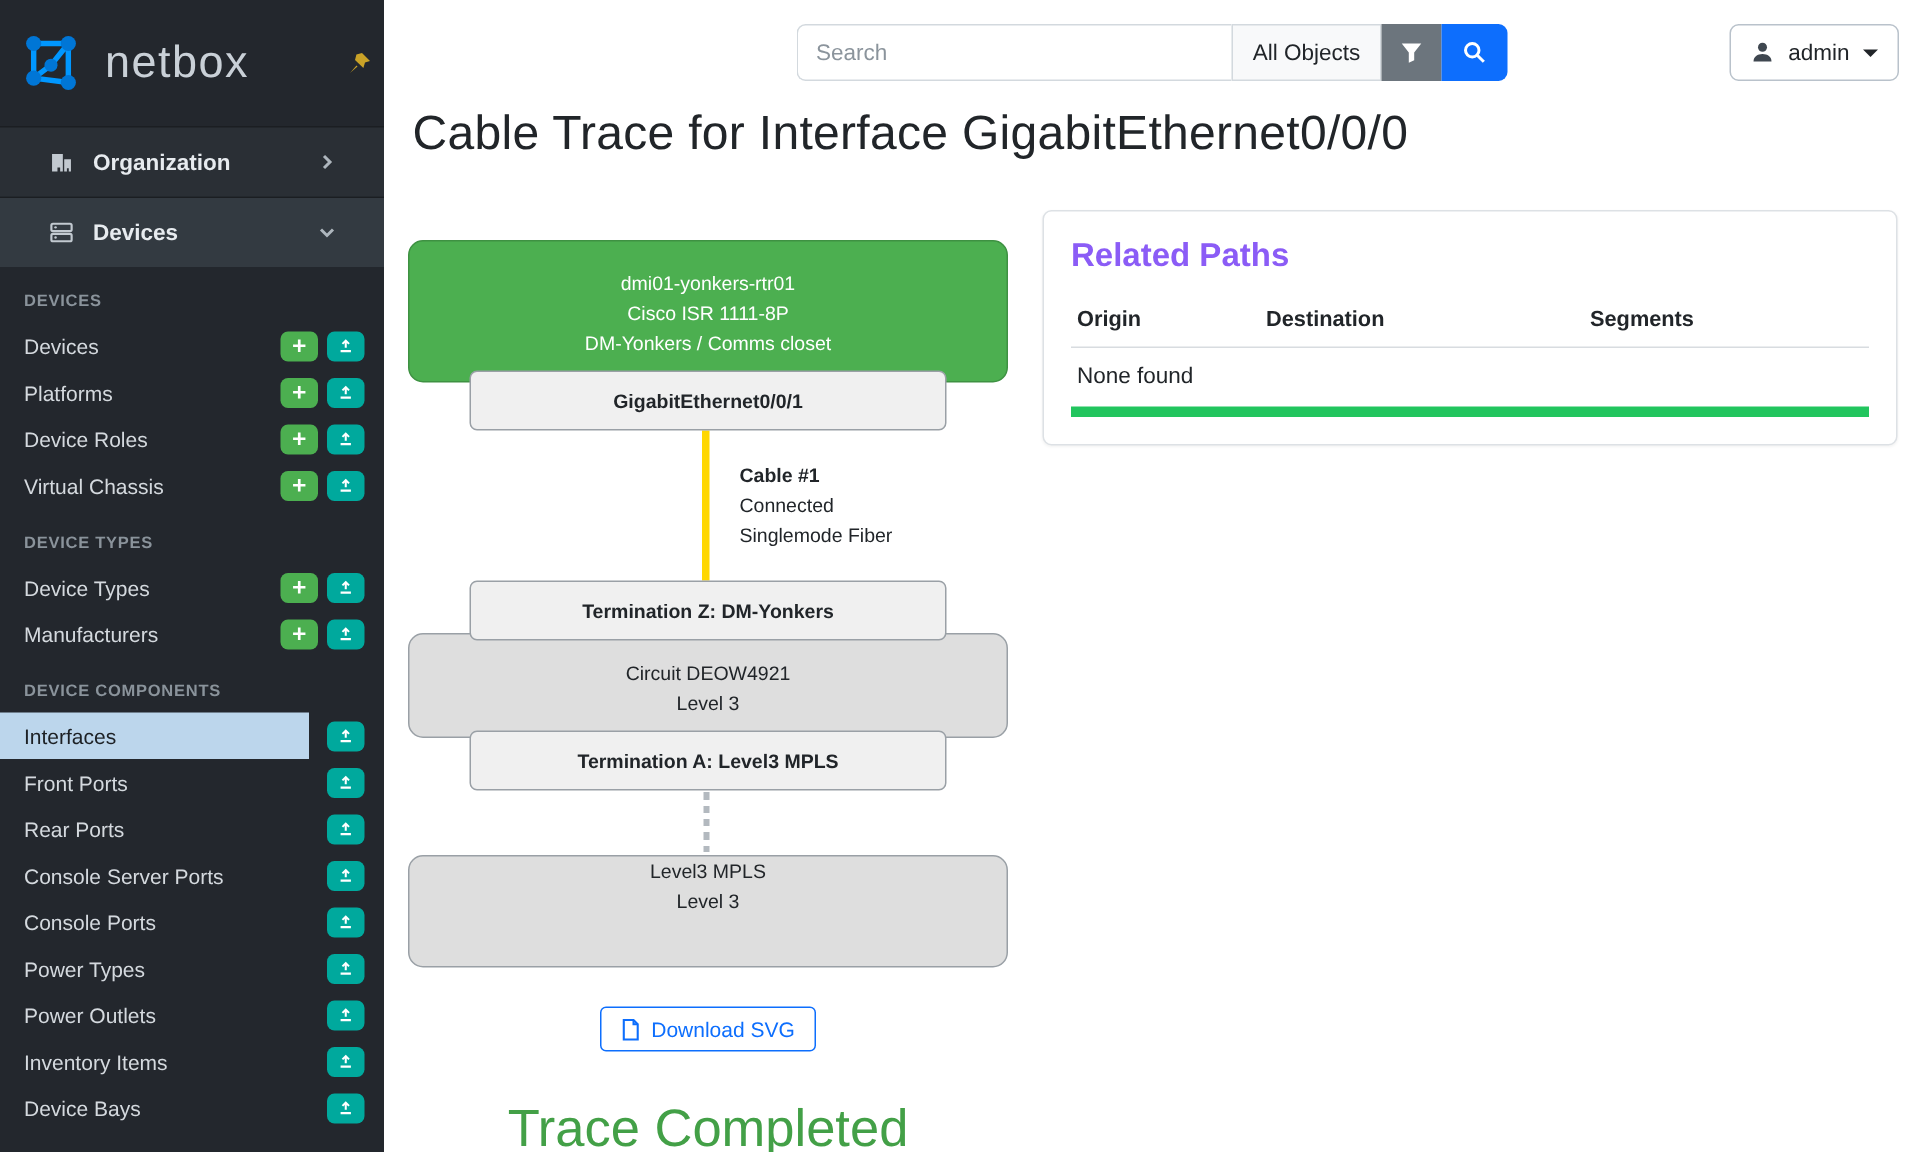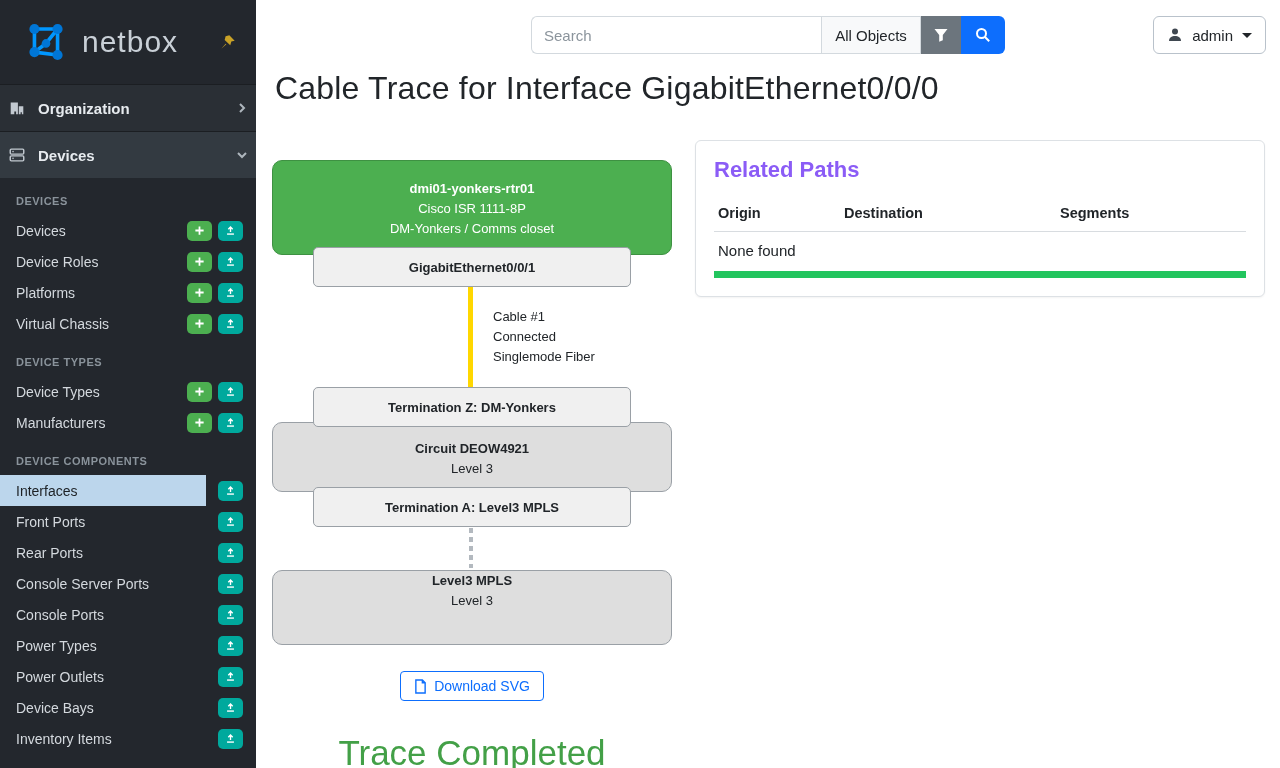--- a/index.html
+++ b/index.html
@@ -1,23 +1,23 @@
 <!DOCTYPE html>
 <html><head>
 <meta charset="utf-8">
 <style>
   * { margin:0; padding:0; box-sizing:border-box; }
   html,body { width:1280px; height:768px; overflow:hidden; font-family:"Liberation Sans", sans-serif; background:#fff; }
 
   
   .sidebar { position:fixed; left:0; top:0; width:256px; height:768px; background:#23272d; color:#d4d9de; }
-  .logo-row { height:84px; display:flex; align-items:center; padding:0 20px; gap:10px; }
+  .logo-row { height:84px; display:flex; align-items:center; padding:0 8px; gap:10px; }
   .logo-text { font-size:30px; font-weight:400; color:#c9d0d7; letter-spacing:1px; }
   .pin { margin-left:auto; cursor:pointer; }
-  .nav-group { height:47px; display:flex; align-items:center; gap:12px; padding:0 8px; background:#2a2f35; border-top:1px solid #1b1e22; font-size:15px; font-weight:600; color:#e7ebef; cursor:pointer; }
+  .nav-group { height:47px; display:flex; align-items:center; gap:12px; padding:0 32px; background:#2a2f35; border-top:1px solid #1b1e22; font-size:15px; font-weight:600; color:#e7ebef; cursor:pointer; }
   .nav-group.active { background:#333a41; }
   .nav-group .chev { margin-left:auto; }
   .section-title { padding:17px 16px 8px 16px; font-size:11px; font-weight:700; letter-spacing:.5px; color:#8a939b; }
   .comp-row { display:flex; align-items:center; height:31px; padding-right:13px; cursor:pointer; }
   .comp-label { flex:1; align-self:stretch; display:flex; align-items:center; padding-left:16px; margin-right:12px; font-size:14px; color:#d4d9de; white-space:nowrap; }
   .comp-row.active .comp-label { background:#bcd6ec; color:#1d2125; }
   .row-btns { display:flex; gap:6px; }
   .mini-btn { width:25px; height:20px; border:none; border-radius:5px; display:flex; align-items:center; justify-content:center; cursor:pointer; padding:0; }
   .mini-btn.add { background:#4caf50; }
   .mini-btn.import { background:#00a99d; }
@@ -31,33 +31,33 @@
   .obj-select { width:100px; border:1px solid #d3d9de; background:#f8f9fa; display:flex; align-items:center; justify-content:center; font-size:15px; color:#212529; cursor:pointer; }
   .filter-btn { width:40px; border:none; background:#6c757d; display:flex; align-items:center; justify-content:center; cursor:pointer; }
   .search-btn { width:44px; border:none; background:#0d6efd; border-radius:0 6px 6px 0; display:flex; align-items:center; justify-content:center; cursor:pointer; }
   .user-btn { position:absolute; right:14px; top:16px; height:38px; display:flex; align-items:center; gap:9px; padding:0 13px; background:#fff; border:1px solid #b9c2cb; border-radius:6px; font-size:15px; font-family:"Liberation Sans", sans-serif; color:#212529; cursor:pointer; }
   .caret { width:0; height:0; border-left:5px solid transparent; border-right:5px solid transparent; border-top:5px solid #212529; }
 
   .page-title { position:absolute; left:19px; top:70px; font-size:32px; font-weight:400; color:#212529; letter-spacing:.2px; }
 
   
   .node { position:absolute; text-align:center; border:1px solid #9aa0a6; }
-  .node .t1 { font-size:13px; font-weight:700; }
+  .node .t1 { font-size:13px; font-weight:400; }
   .node .t2 { font-size:13px; }
   .device-box { left:16px; top:160px; width:400px; height:95px; background:#4caf50; border-color:#3e9142; border-radius:10px; color:#fff; padding-top:18px; line-height:20px; z-index:1; }
   .attach-box { left:57px; width:318px; height:40px; background:#f0f0f0; border-radius:5px; display:flex; align-items:center; justify-content:center; font-size:13px; font-weight:700; color:#212529; z-index:2; }
   .iface-box { top:247px; }
   .termz-box { top:387px; }
   .terma-box { top:487px; }
   .parent-box { left:16px; width:400px; background:#dedede; border-radius:10px; color:#212529; line-height:20px; z-index:1; }
   .circuit-box { top:422px; height:70px; padding-top:16px; }
   .endpoint-box { top:570px; height:75px; }
   .cable-line { position:absolute; left:212px; top:287px; width:5px; height:100px; background:#ffd700; }
   .cable-label { position:absolute; left:237px; top:307px; line-height:20px; font-size:13px; color:#212529; cursor:pointer; }
-  .cable-label .t1 { font-weight:400; }
+  .cable-label .t1 { font-weight:700; }
   .dotted-line { position:absolute; left:213px; top:528px; width:4px; height:40px; background:repeating-linear-gradient(to bottom,#b3b9bf 0 5px,transparent 5px 9px); }
   .download-row { position:absolute; left:16px; top:671px; width:400px; display:flex; justify-content:center; }
   .download-btn { display:flex; align-items:center; gap:7px; padding:6px 13px; background:#fff; border:1px solid #0d6efd; border-radius:4px; color:#0d6efd; font-size:14px; font-family:"Liberation Sans", sans-serif; cursor:pointer; }
   .trace-status { position:absolute; left:16px; top:733px; width:400px; text-align:center; font-size:35px; color:#43a047; }
 
   
   .card { position:absolute; left:439px; top:140px; width:570px; height:157px; background:#fff; border:1px solid #dde1e5; border-radius:6px; box-shadow:0 1px 2px rgba(0,0,0,.05); overflow:hidden; }
   .card-title { margin:16px 18px 0; font-size:22px; font-weight:700; color:#8b5cf6; }
   .card table { margin:18px 18px 0; width:calc(100% - 36px); border-collapse:collapse; table-layout:fixed; }
   .card th { text-align:left; font-size:14.5px; font-weight:700; color:#212529; padding:4px 4px 10px; border-bottom:1px solid #d8dce0; }
@@ -126,37 +126,37 @@
         </button>
       <button class="mini-btn import">
           <svg width="11" height="11" viewBox="0 0 16 16" fill="none" stroke="#fff" stroke-width="2">
             <path d="M8 10V3M4.8 6.2 8 3l3.2 3.2"></path>
             <path d="M3 13.2h10"></path>
           </svg>
         </button>
     </span>
   </div>
   <div class="comp-row">
+    <span class="comp-label">Platforms</span>
+    <span class="row-btns">
+      <button class="mini-btn add">
+          <svg width="11" height="11" viewBox="0 0 16 16">
+            <path d="M8 2v12M2 8h12" stroke="#fff" stroke-width="2.6"></path>
+          </svg>
+        </button>
+      <button class="mini-btn import">
+          <svg width="11" height="11" viewBox="0 0 16 16" fill="none" stroke="#fff" stroke-width="2">
+            <path d="M8 10V3M4.8 6.2 8 3l3.2 3.2"></path>
+            <path d="M3 13.2h10"></path>
+          </svg>
+        </button>
+    </span>
+  </div>
+  <div class="comp-row">
     <span class="comp-label">Device Roles</span>
-    <span class="row-btns">
-      <button class="mini-btn add">
-          <svg width="11" height="11" viewBox="0 0 16 16">
-            <path d="M8 2v12M2 8h12" stroke="#fff" stroke-width="2.6"></path>
-          </svg>
-        </button>
-      <button class="mini-btn import">
-          <svg width="11" height="11" viewBox="0 0 16 16" fill="none" stroke="#fff" stroke-width="2">
-            <path d="M8 10V3M4.8 6.2 8 3l3.2 3.2"></path>
-            <path d="M3 13.2h10"></path>
-          </svg>
-        </button>
-    </span>
-  </div>
-  <div class="comp-row">
-    <span class="comp-label">Platforms</span>
     <span class="row-btns">
       <button class="mini-btn add">
           <svg width="11" height="11" viewBox="0 0 16 16">
             <path d="M8 2v12M2 8h12" stroke="#fff" stroke-width="2.6"></path>
           </svg>
         </button>
       <button class="mini-btn import">
           <svg width="11" height="11" viewBox="0 0 16 16" fill="none" stroke="#fff" stroke-width="2">
             <path d="M8 10V3M4.8 6.2 8 3l3.2 3.2"></path>
             <path d="M3 13.2h10"></path>
@@ -289,32 +289,32 @@
     <span class="row-btns">
       <button class="mini-btn import">
           <svg width="11" height="11" viewBox="0 0 16 16" fill="none" stroke="#fff" stroke-width="2">
             <path d="M8 10V3M4.8 6.2 8 3l3.2 3.2"></path>
             <path d="M3 13.2h10"></path>
           </svg>
         </button>
     </span>
   </div>
   <div class="comp-row">
+    <span class="comp-label">Inventory Items</span>
+    <span class="row-btns">
+      <button class="mini-btn import">
+          <svg width="11" height="11" viewBox="0 0 16 16" fill="none" stroke="#fff" stroke-width="2">
+            <path d="M8 10V3M4.8 6.2 8 3l3.2 3.2"></path>
+            <path d="M3 13.2h10"></path>
+          </svg>
+        </button>
+    </span>
+  </div>
+  <div class="comp-row">
     <span class="comp-label">Device Bays</span>
-    <span class="row-btns">
-      <button class="mini-btn import">
-          <svg width="11" height="11" viewBox="0 0 16 16" fill="none" stroke="#fff" stroke-width="2">
-            <path d="M8 10V3M4.8 6.2 8 3l3.2 3.2"></path>
-            <path d="M3 13.2h10"></path>
-          </svg>
-        </button>
-    </span>
-  </div>
-  <div class="comp-row">
-    <span class="comp-label">Inventory Items</span>
     <span class="row-btns">
       <button class="mini-btn import">
           <svg width="11" height="11" viewBox="0 0 16 16" fill="none" stroke="#fff" stroke-width="2">
             <path d="M8 10V3M4.8 6.2 8 3l3.2 3.2"></path>
             <path d="M3 13.2h10"></path>
           </svg>
         </button>
     </span>
   </div>
 </aside>

